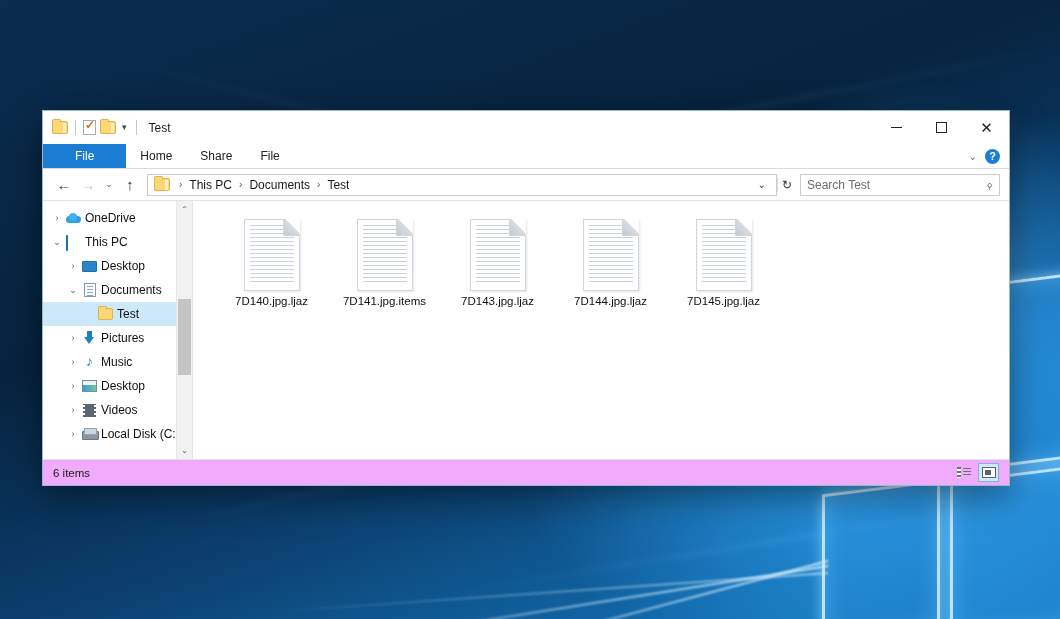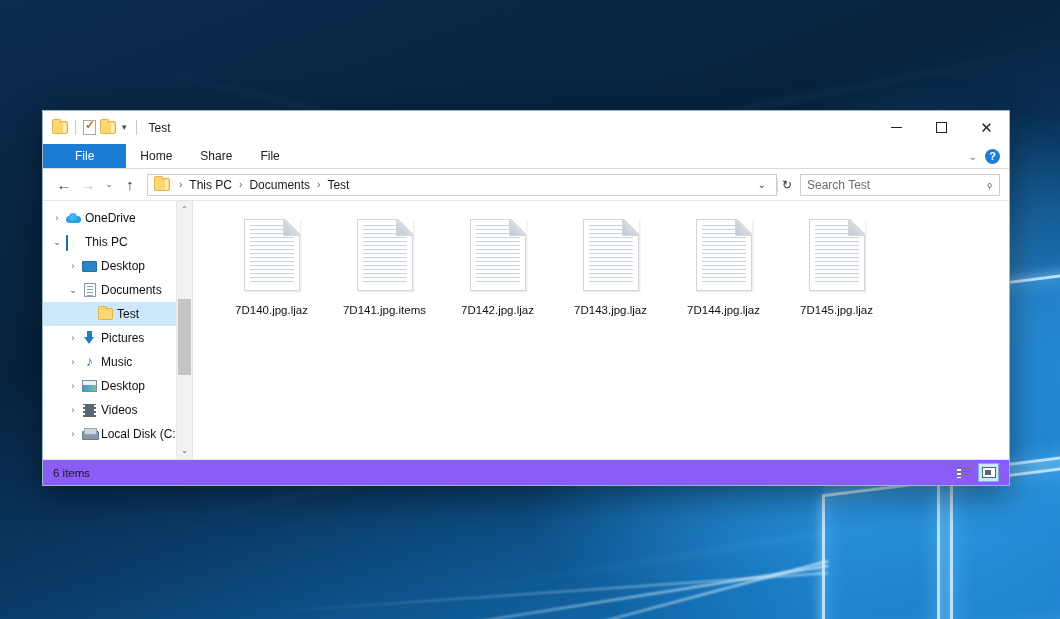--- a/index.html
+++ b/index.html
@@ -305,29 +305,29 @@
     border-left: 1px solid #d2d6da;
     border-bottom: 1px solid #d2d6da;
   }
   .file-ico .fold-mask {
     position: absolute; right: -1px; top: -1px;
     width: 17px; height: 17px;
     background: #ffffff;
     clip-path: polygon(100% 0, 100% 100%, 0 0);
   }
   .file-name {
-    margin-top: 13px; font-size: 11.5px; color: #111;
+    margin-top: 4px; font-size: 11.5px; color: #111;
     white-space: nowrap;
   }
 
   
   .statusbar {
     height: 26px; flex: 0 0 auto;
     border-top: 1px solid #e4e4e4;
-    background: #8b5cf6;
+    background: #f0abfc;
     display: flex; align-items: center; padding: 0 10px;
   }
   .status-text { font-size: 11.5px; color: #1a1a1a; }
   .view-btns { margin-left: auto; display: flex; gap: 4px; align-items: center; }
   .vbtn {
     width: 21px; height: 19px; display: flex; align-items: center; justify-content: center;
   }
   .vbtn.active { background: #cde8f9; border: 1px solid #7cb4d8; }
   
   .g-details { width: 14px; height: 11px; position: relative; }
@@ -528,28 +528,20 @@
                 <div class="fold"></div>
               </div>
               <div class="file-name">7D141.jpg.items</div>
             </div>
             <div class="file-cell">
               <div class="file-ico">
                 <div class="lines"></div>
                 <div class="fold-mask"></div>
                 <div class="fold"></div>
               </div>
-              <div class="file-name">7D142.jpg.ljaz</div>
-            </div>
-            <div class="file-cell">
-              <div class="file-ico">
-                <div class="lines"></div>
-                <div class="fold-mask"></div>
-                <div class="fold"></div>
-              </div>
               <div class="file-name">7D143.jpg.ljaz</div>
             </div>
             <div class="file-cell">
               <div class="file-ico">
                 <div class="lines"></div>
                 <div class="fold-mask"></div>
                 <div class="fold"></div>
               </div>
               <div class="file-name">7D144.jpg.ljaz</div>
             </div>

